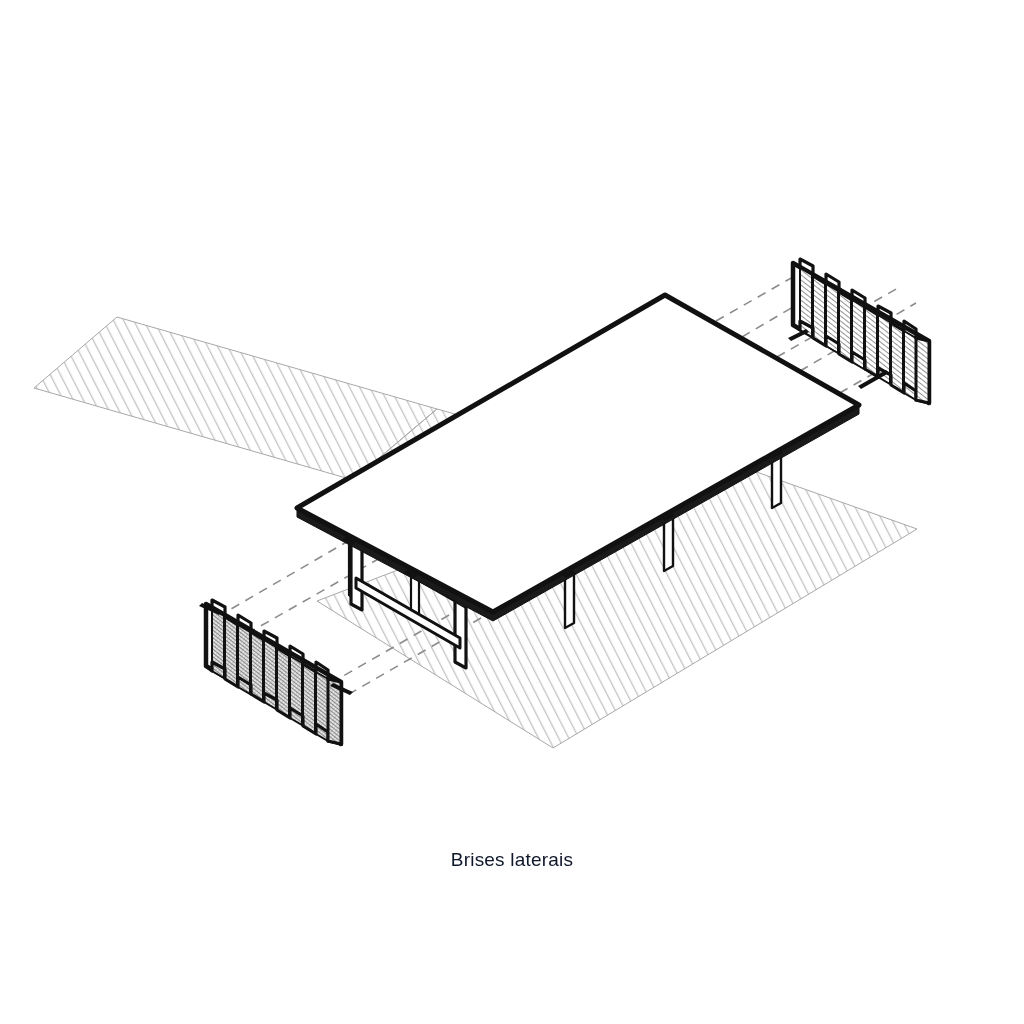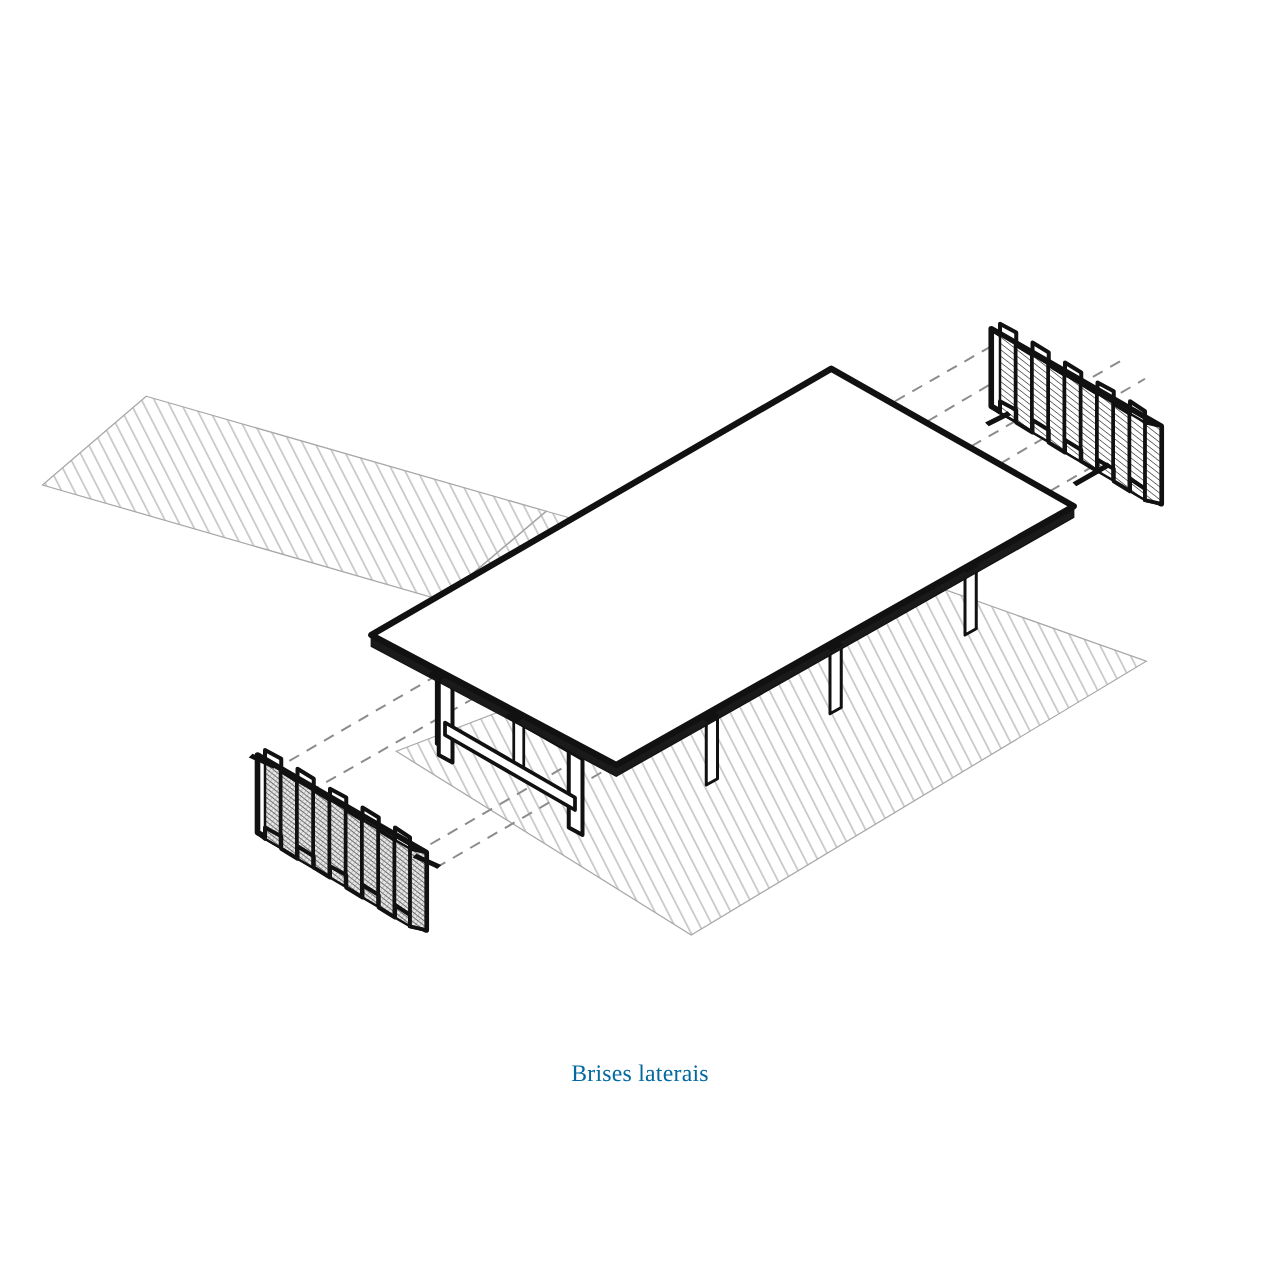--- a/index.html
+++ b/index.html
@@ -28,24 +28,24 @@
   }
   .caption-layer {
     position: absolute;
     left: 0;
     right: 0;
     top: 848px;
     text-align: center;
     pointer-events: none;
   }
   .caption-text {
-    font-family: Liberation Serif, serif;
+    font-family: Liberation Sans, sans-serif;
     font-size: 19px;
     line-height: 24px;
-    color: #0369a1;
+    color: #0f172a;
     letter-spacing: 0.2px;
   }
 </style>
 </head>
 <body>
 
 <div id="figure-root">
 
   <svg id="axon" viewBox="0 0 1024 1024" xmlns="http://www.w3.org/2000/svg">
     <defs>

